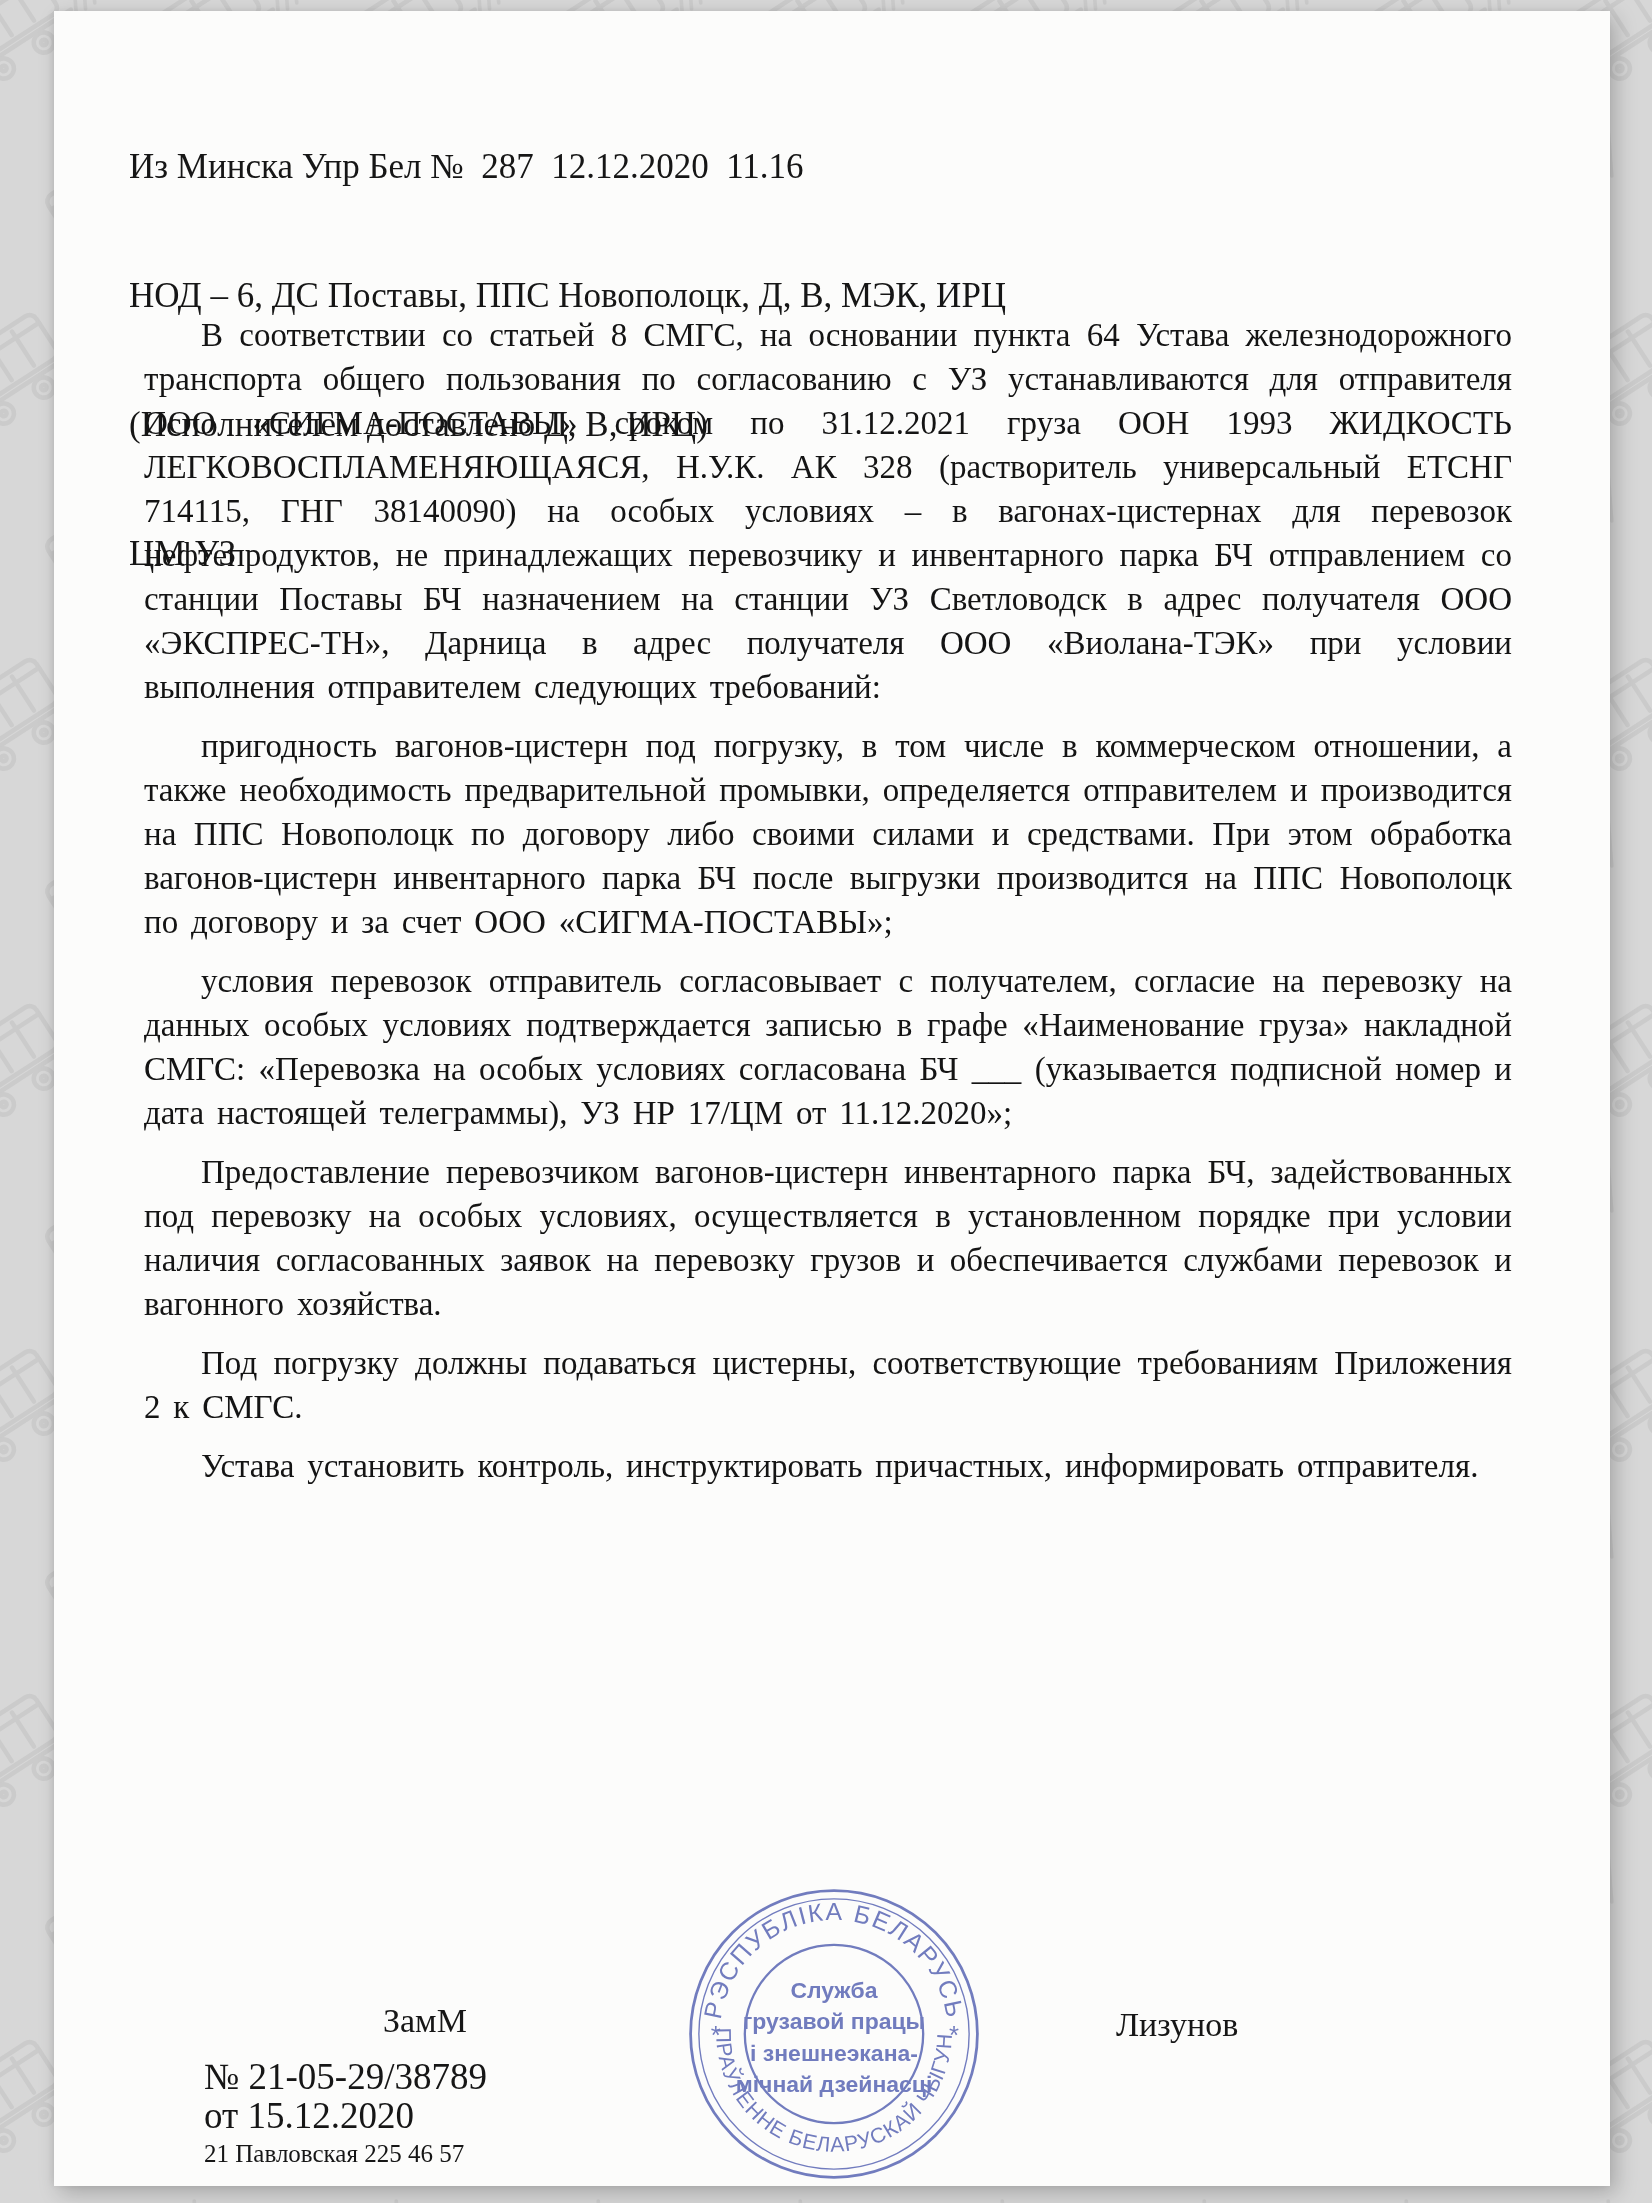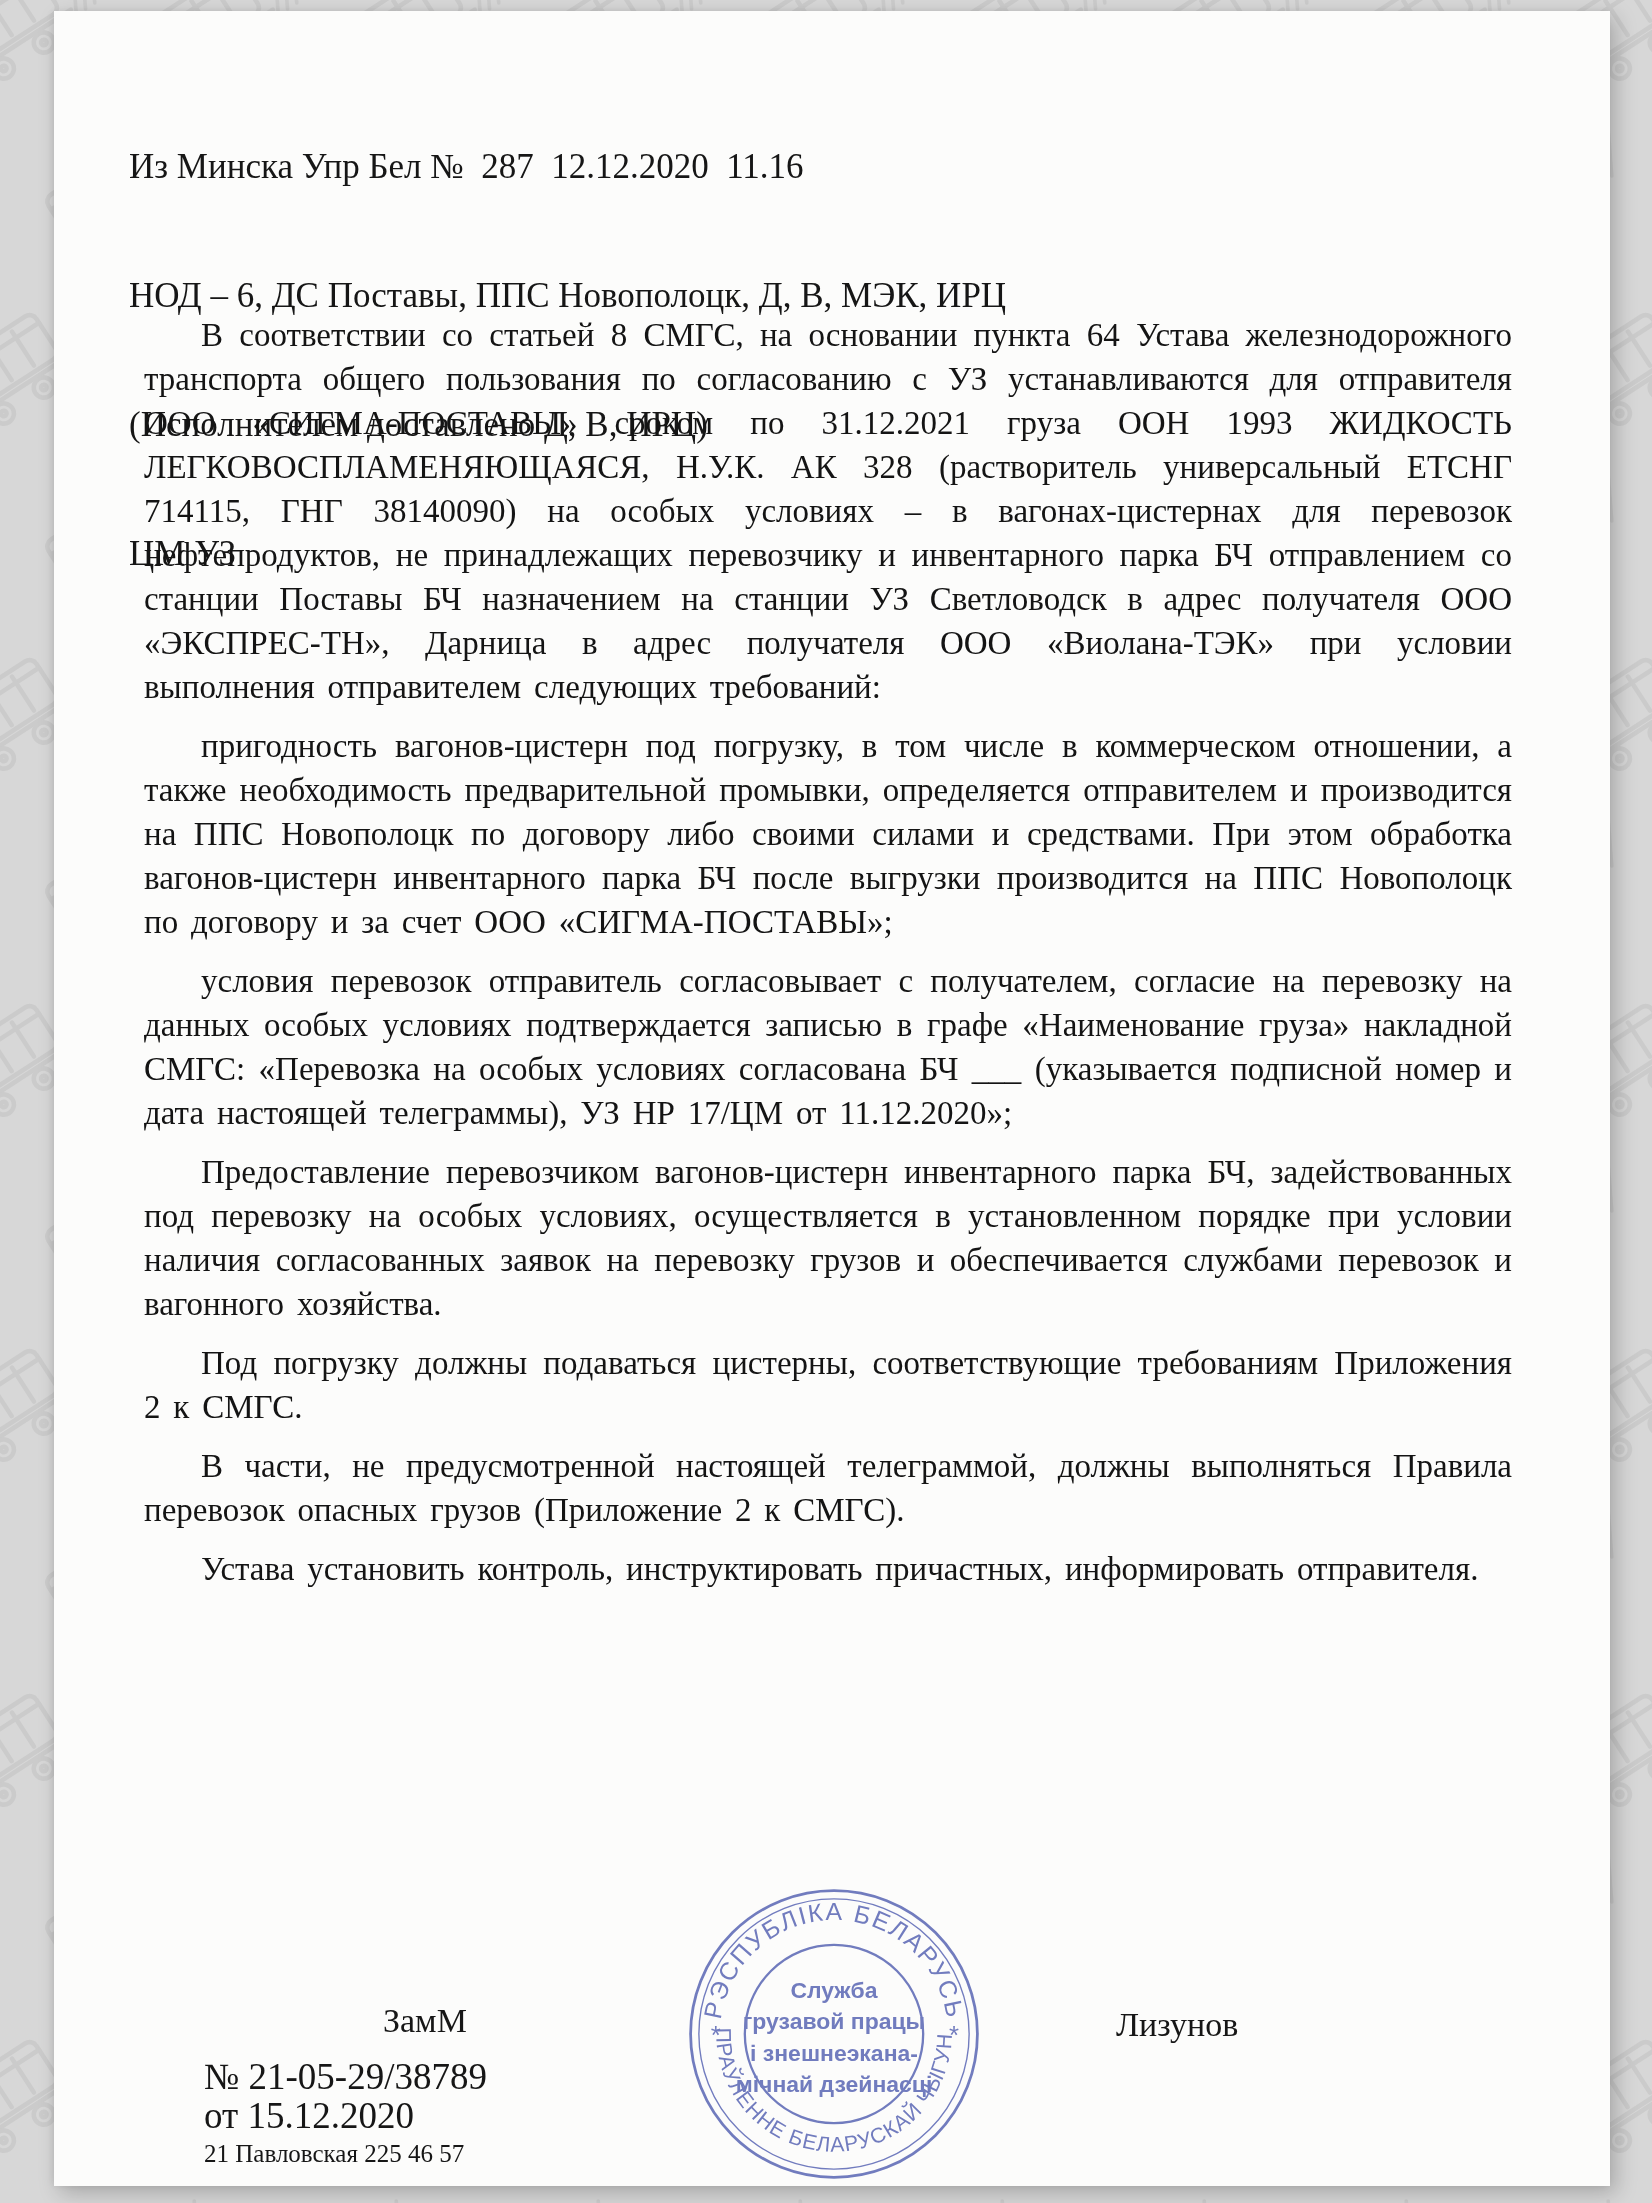--- a/index.html
+++ b/index.html
@@ -2566,21 +2566,20 @@
       <div>(Исполнителем доставлено Д, В, ИРЦ)</div>
       <div>ЦМ УЗ</div>
     </div>
 
     <div class="doc-body">
         <p>В соответствии со статьей 8 СМГС, на основании пункта 64 Устава железнодорожного транспорта общего пользования по согласованию с УЗ устанавливаются для отправителя ООО «СИГМА-ПОСТАВЫ» сроком по 31.12.2021 груза ООН 1993 ЖИДКОСТЬ ЛЕГКОВОСПЛАМЕНЯЮЩАЯСЯ, Н.У.К. АК 328 (растворитель универсальный ЕТСНГ 714115, ГНГ 38140090) на особых условиях – в вагонах-цистернах для перевозок нефтепродуктов, не принадлежащих перевозчику и инвентарного парка БЧ отправлением со станции Поставы БЧ назначением на станции УЗ Светловодск в адрес получателя ООО «ЭКСПРЕС-ТН», Дарница в адрес получателя ООО «Виолана-ТЭК» при условии выполнения отправителем следующих требований:</p>
         <p>пригодность вагонов-цистерн под погрузку, в том числе в коммерческом отношении, а также необходимость предварительной промывки, определяется отправителем и производится на ППС Новополоцк по договору либо своими силами и средствами. При этом обработка вагонов-цистерн инвентарного парка БЧ после выгрузки производится на ППС Новополоцк по договору и за счет ООО «СИГМА-ПОСТАВЫ»;</p>
         <p>условия перевозок отправитель согласовывает с получателем, согласие на перевозку на данных особых условиях подтверждается записью в графе «Наименование груза» накладной СМГС: «Перевозка на особых условиях согласована БЧ ___ (указывается подписной номер и дата настоящей телеграммы), УЗ НР 17/ЦМ от 11.12.2020»;</p>
         <p>Предоставление перевозчиком вагонов-цистерн инвентарного парка БЧ, задействованных под перевозку на особых условиях, осуществляется в установленном порядке при условии наличия согласованных заявок на перевозку грузов и обеспечивается службами перевозок и вагонного хозяйства.</p>
         <p>Под погрузку должны подаваться цистерны, соответствующие требованиям Приложения 2 к СМГС.</p>
-        <p>В части, не предусмотренной настоящей телеграммой, должны выполняться Правила перевозок опасных грузов (Приложение 2 к СМГС).</p>
         <p>Устава установить контроль, инструктировать причастных, информировать отправителя.</p>
       </div>
 
     <div class="sig-row">
       <span class="sig-left">ЗамМ</span>
       <span class="sig-right">Лизунов</span>
     </div>
 
     <div class="footer">
       <div class="f-number">№ 21-05-29/38789</div>

